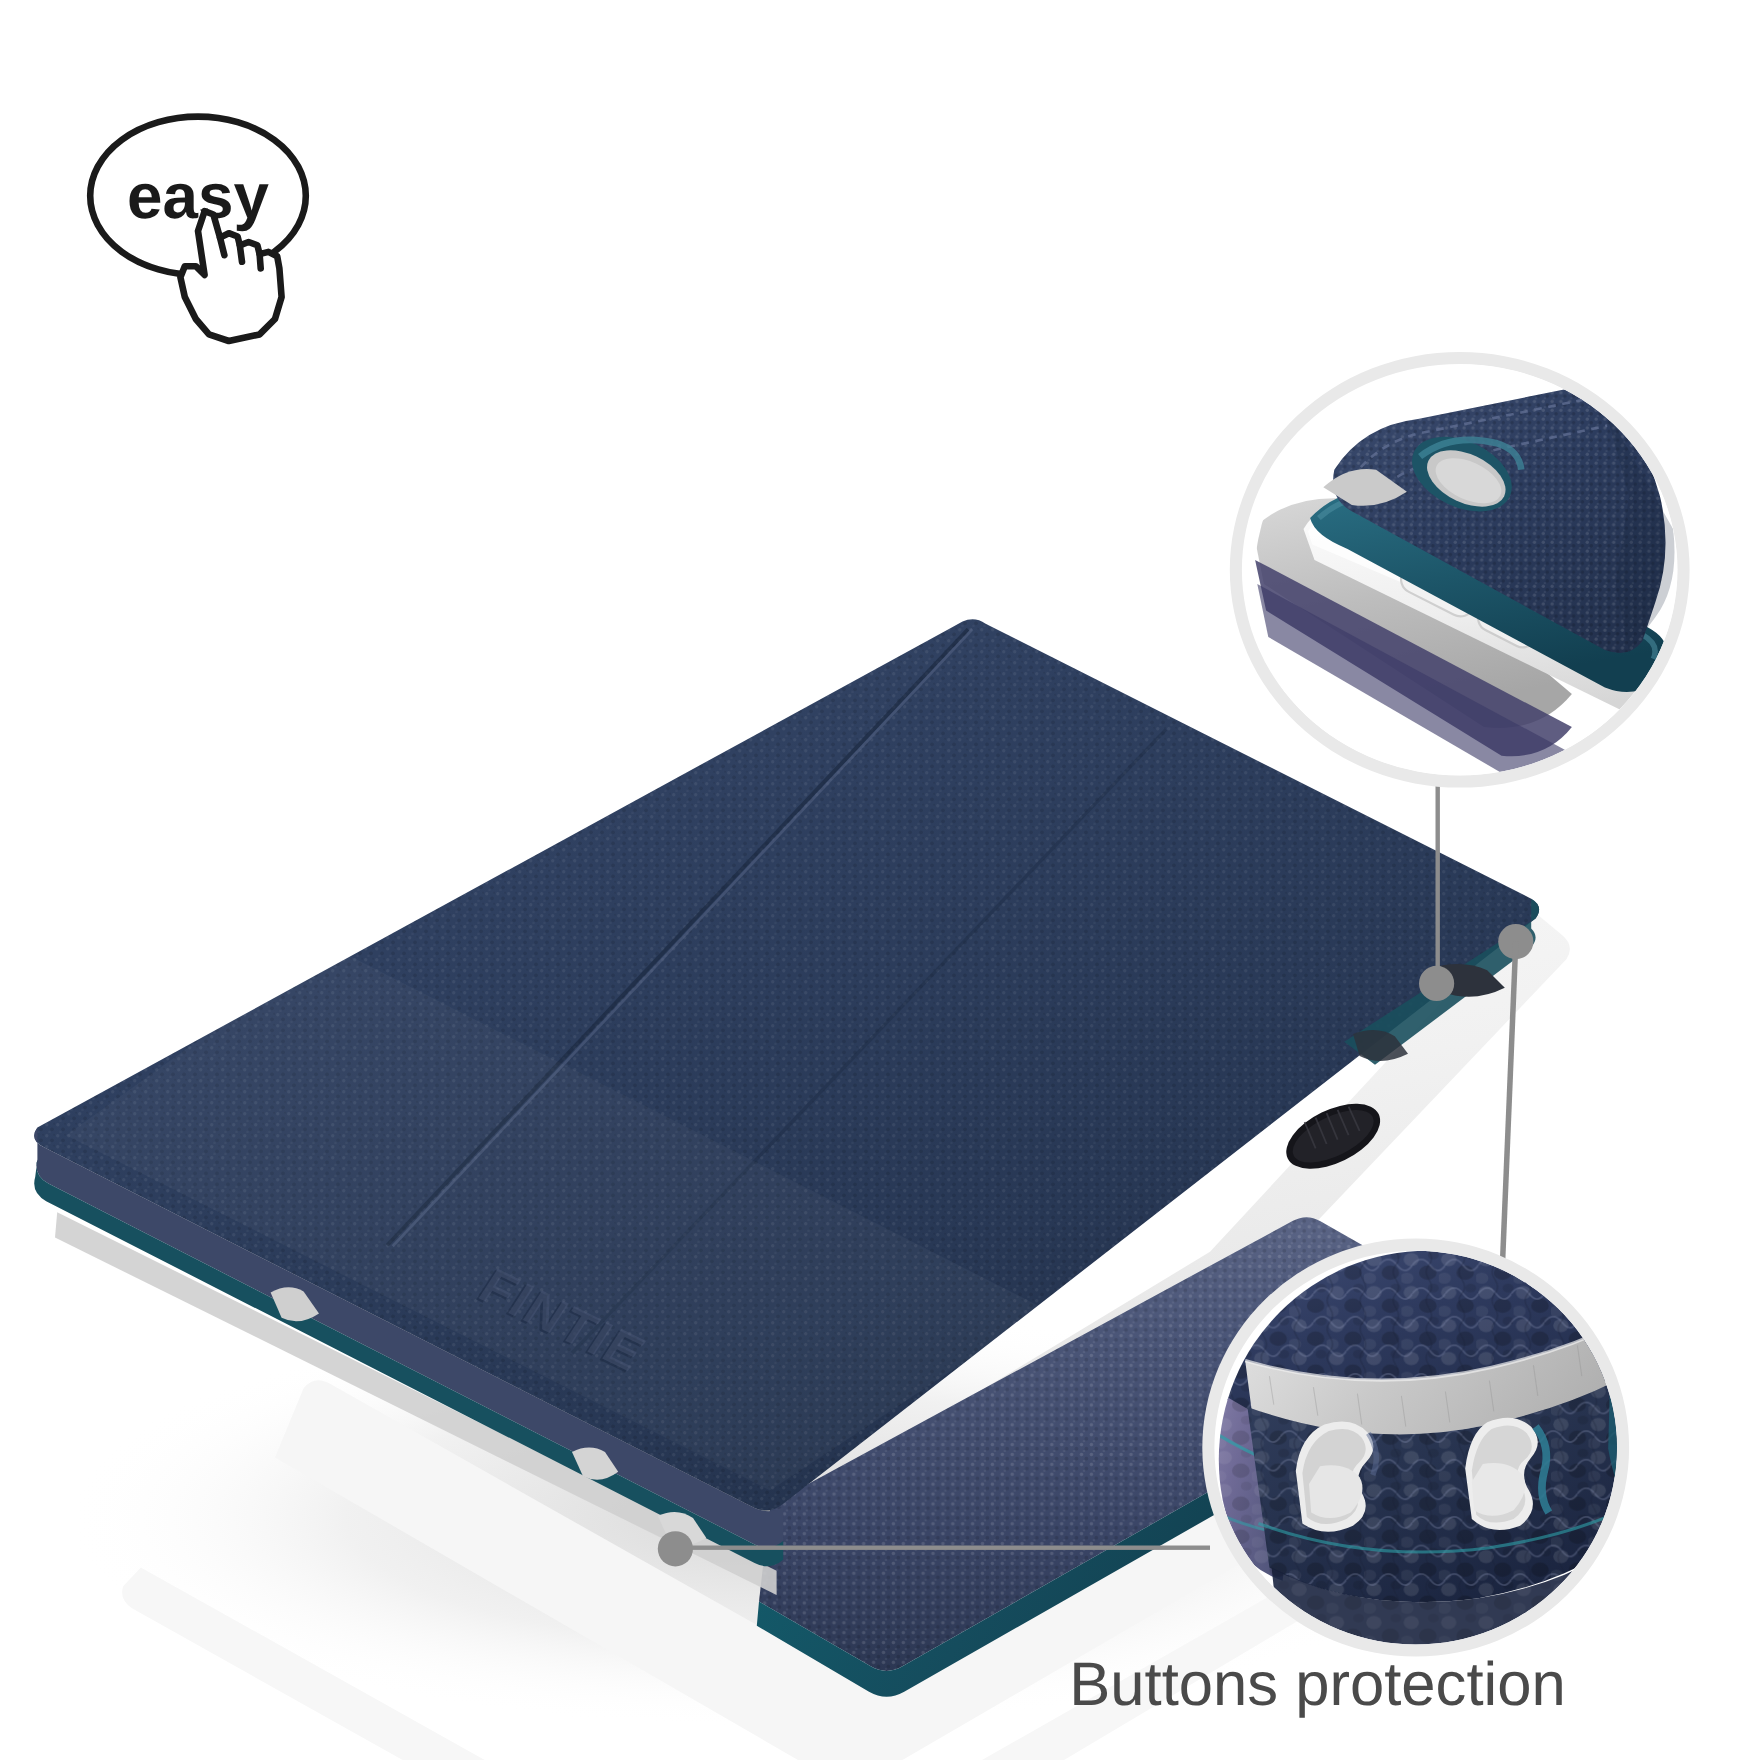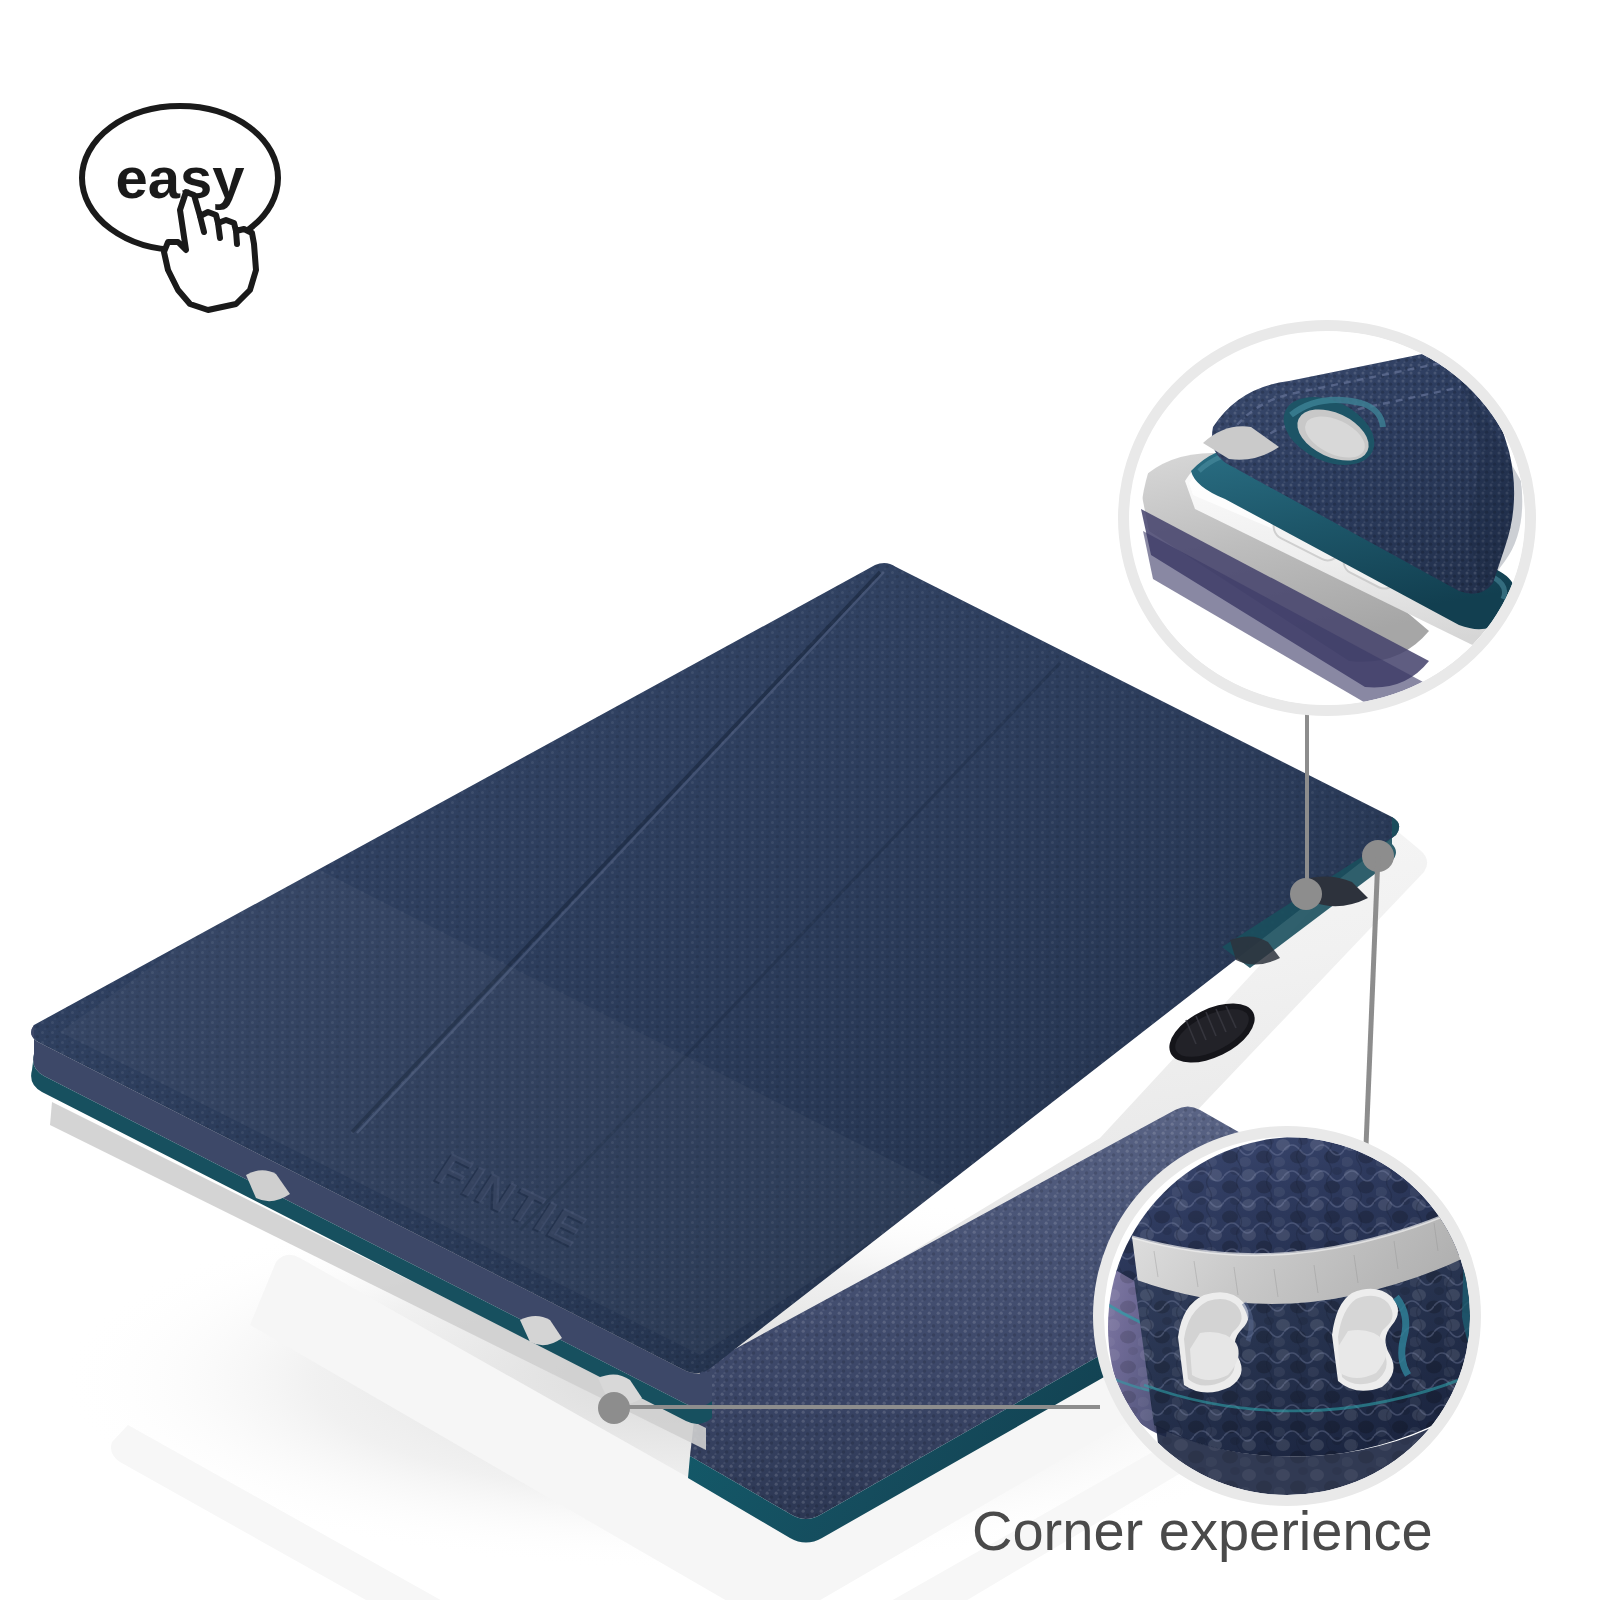--- a/index.html
+++ b/index.html
@@ -547,15 +547,15 @@
 
           <path d="M52 288 Q132 330 240 316 Q330 302 388 252 L388 300
                    Q320 352 230 362 Q128 372 56 326 Z" fill="#1b2540" opacity="0.9"></path>
           <path d="M52 288 Q132 330 240 316 Q330 302 388 252 L388 300
                    Q320 352 230 362 Q128 372 56 326 Z" fill="url(#c2Peb)" opacity="0.6"></path>
         </g>
       </svg>
     </div>
   </div>
 
-  <div class="caption-corner">Corner experience</div>
+  <div class="caption-corner">Buttons protection</div>
 
 </div>
 
 </body></html>

